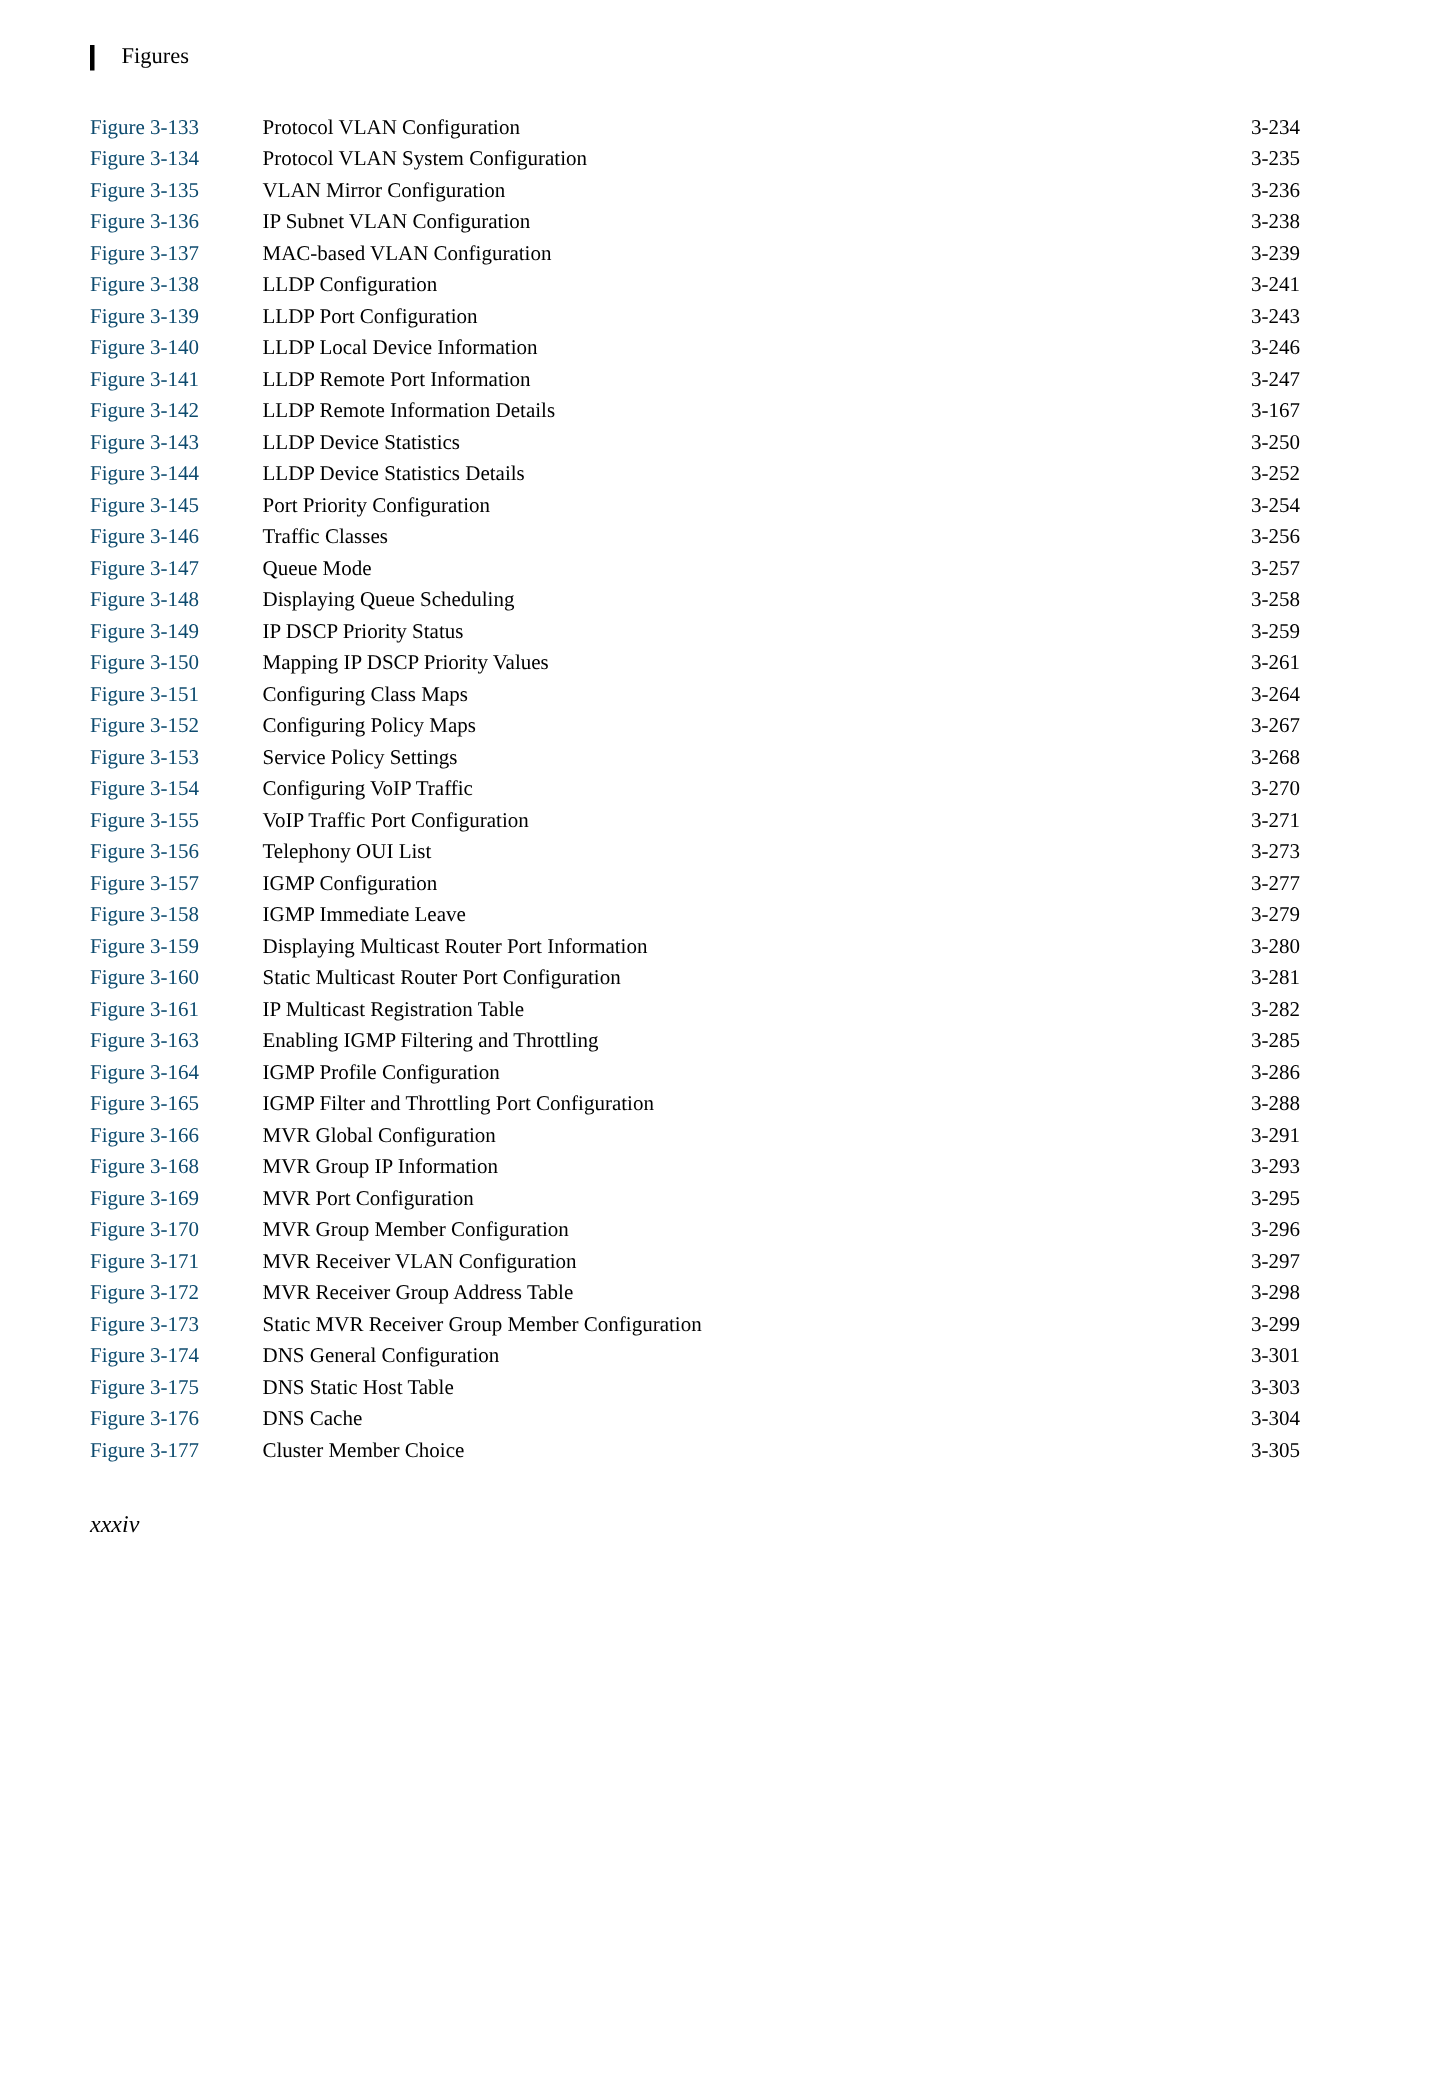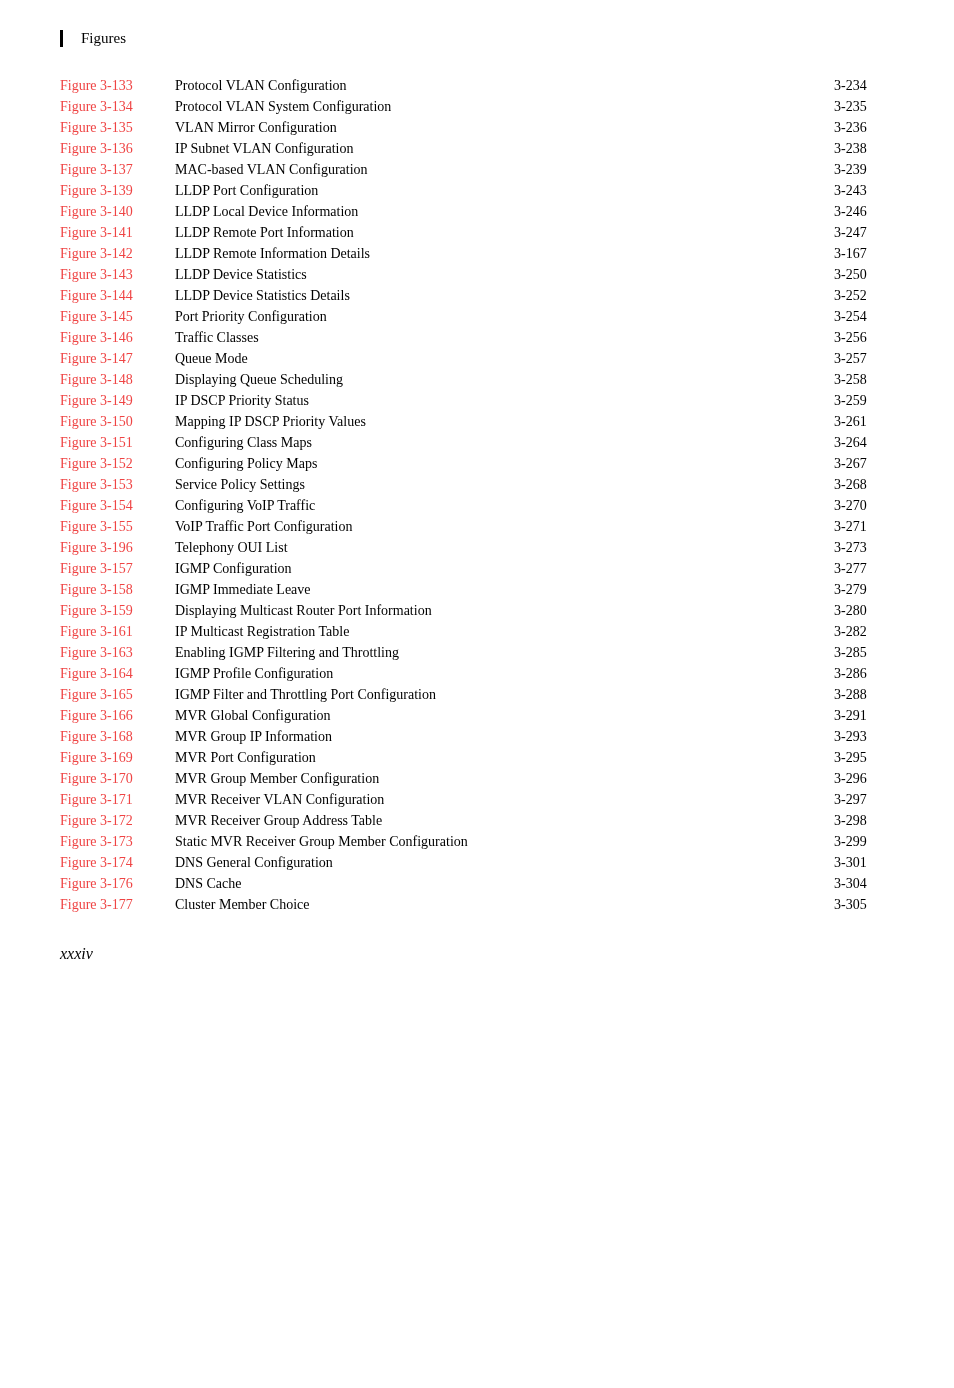--- a/index.html
+++ b/index.html
@@ -38,21 +38,21 @@
     }
 
     .toc-table tr td {
       padding: 2.5px 0;
       vertical-align: top;
     }
 
     .toc-table .col-figure {
       width: 115px;
       white-space: nowrap;
-      color: #ef4444;
+      color: #0c4a6e;
     }
 
     .toc-table .col-title {
       flex: 1;
       color: #000;
       padding-right: 20px;
     }
 
     .toc-table .col-page {
       width: 60px;
@@ -96,20 +96,25 @@
         <td class="col-figure">Figure 3-136</td>
         <td class="col-title">IP Subnet VLAN Configuration</td>
         <td class="col-page">3-238</td>
       </tr>
       <tr>
         <td class="col-figure">Figure 3-137</td>
         <td class="col-title">MAC-based VLAN Configuration</td>
         <td class="col-page">3-239</td>
       </tr>
       <tr>
+        <td class="col-figure">Figure 3-138</td>
+        <td class="col-title">LLDP Configuration</td>
+        <td class="col-page">3-241</td>
+      </tr>
+      <tr>
         <td class="col-figure">Figure 3-139</td>
         <td class="col-title">LLDP Port Configuration</td>
         <td class="col-page">3-243</td>
       </tr>
       <tr>
         <td class="col-figure">Figure 3-140</td>
         <td class="col-title">LLDP Local Device Information</td>
         <td class="col-page">3-246</td>
       </tr>
       <tr>
@@ -181,40 +186,45 @@
         <td class="col-figure">Figure 3-154</td>
         <td class="col-title">Configuring VoIP Traffic</td>
         <td class="col-page">3-270</td>
       </tr>
       <tr>
         <td class="col-figure">Figure 3-155</td>
         <td class="col-title">VoIP Traffic Port Configuration</td>
         <td class="col-page">3-271</td>
       </tr>
       <tr>
-        <td class="col-figure">Figure 3-196</td>
+        <td class="col-figure">Figure 3-156</td>
         <td class="col-title">Telephony OUI List</td>
         <td class="col-page">3-273</td>
       </tr>
       <tr>
         <td class="col-figure">Figure 3-157</td>
         <td class="col-title">IGMP Configuration</td>
         <td class="col-page">3-277</td>
       </tr>
       <tr>
         <td class="col-figure">Figure 3-158</td>
         <td class="col-title">IGMP Immediate Leave</td>
         <td class="col-page">3-279</td>
       </tr>
       <tr>
         <td class="col-figure">Figure 3-159</td>
         <td class="col-title">Displaying Multicast Router Port Information</td>
         <td class="col-page">3-280</td>
       </tr>
       <tr>
+        <td class="col-figure">Figure 3-160</td>
+        <td class="col-title">Static Multicast Router Port Configuration</td>
+        <td class="col-page">3-281</td>
+      </tr>
+      <tr>
         <td class="col-figure">Figure 3-161</td>
         <td class="col-title">IP Multicast Registration Table</td>
         <td class="col-page">3-282</td>
       </tr>
       <tr>
         <td class="col-figure">Figure 3-163</td>
         <td class="col-title">Enabling IGMP Filtering and Throttling</td>
         <td class="col-page">3-285</td>
       </tr>
       <tr>
@@ -261,20 +271,25 @@
         <td class="col-figure">Figure 3-173</td>
         <td class="col-title">Static MVR Receiver Group Member Configuration</td>
         <td class="col-page">3-299</td>
       </tr>
       <tr>
         <td class="col-figure">Figure 3-174</td>
         <td class="col-title">DNS General Configuration</td>
         <td class="col-page">3-301</td>
       </tr>
       <tr>
+        <td class="col-figure">Figure 3-175</td>
+        <td class="col-title">DNS Static Host Table</td>
+        <td class="col-page">3-303</td>
+      </tr>
+      <tr>
         <td class="col-figure">Figure 3-176</td>
         <td class="col-title">DNS Cache</td>
         <td class="col-page">3-304</td>
       </tr>
       <tr>
         <td class="col-figure">Figure 3-177</td>
         <td class="col-title">Cluster Member Choice</td>
         <td class="col-page">3-305</td>
       </tr>
     </tbody>

